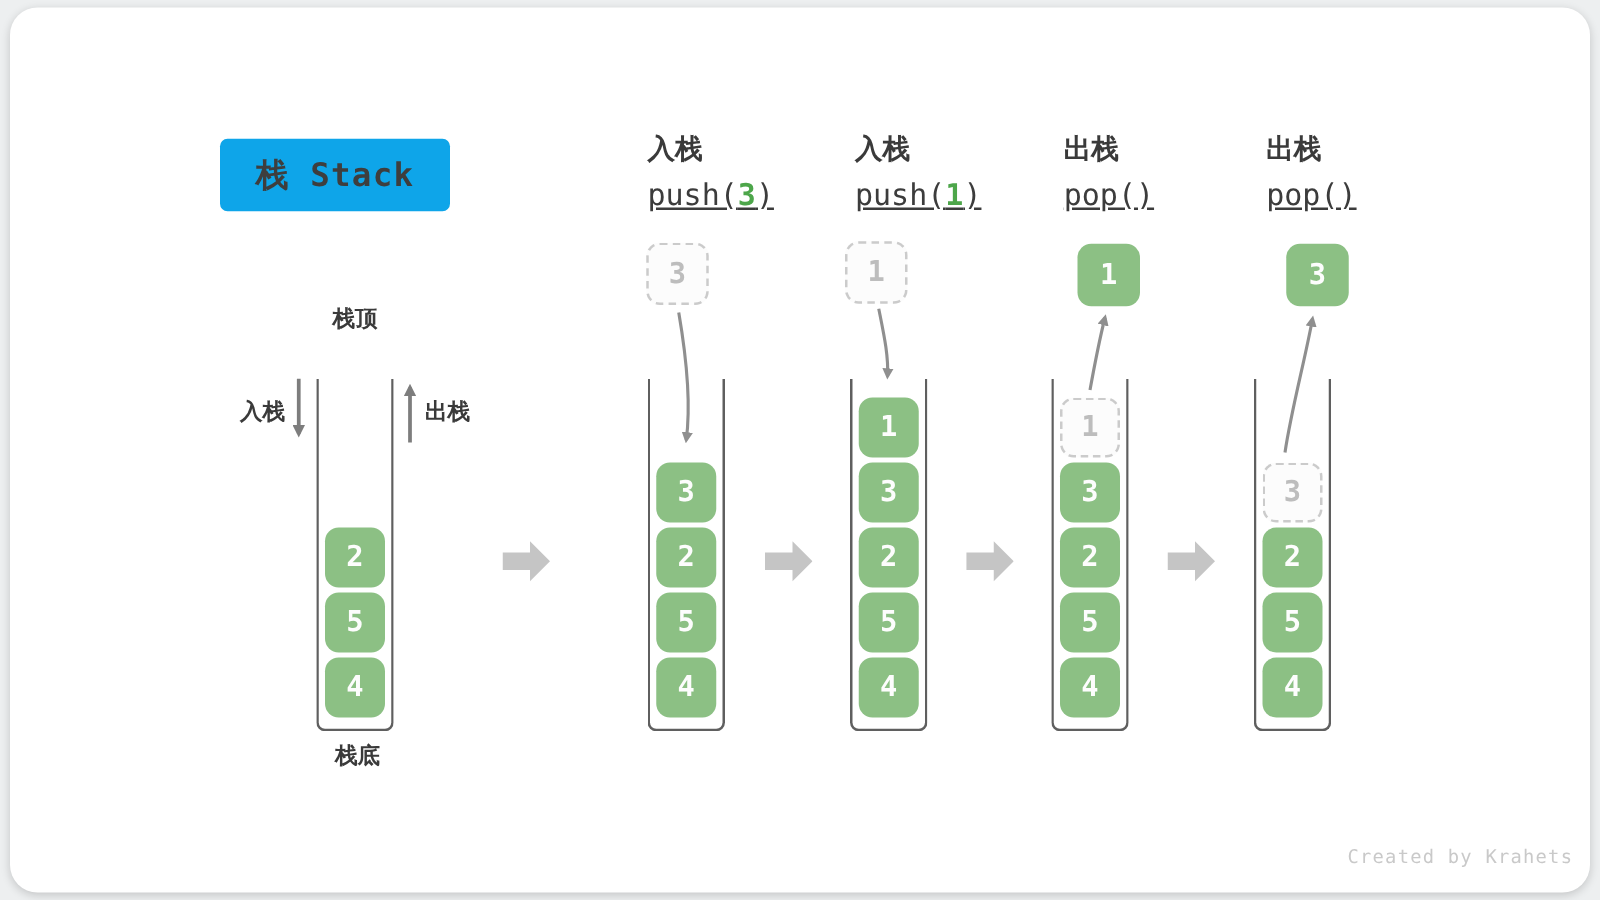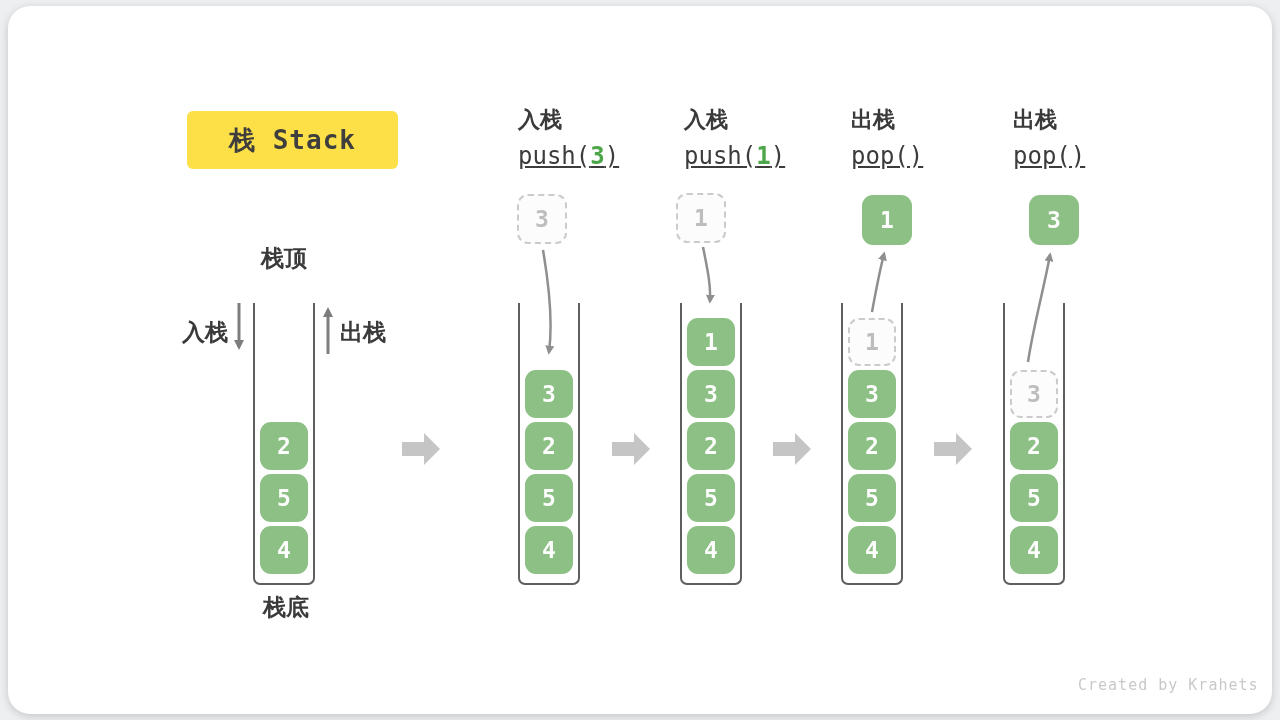--- a/index.html
+++ b/index.html
@@ -6,28 +6,28 @@
   #canvas {
     position:relative; width:1280px; height:720px; overflow:hidden;
     font-family:"DejaVu Sans", sans-serif;
   }
   .card {
     position:absolute; left:8px; top:6px; width:1264px; height:708px;
     background:#ffffff; border-radius:22px;
     box-shadow:0 2px 8px rgba(0,0,0,0.18);
   }
   .title-box {
-    position:absolute; left:187px; top:111px; width:211px; height:58px;
-    background:#fde047; border-radius:6px;
+    position:absolute; left:176px; top:111px; width:184px; height:58px;
+    background:#0ea5e9; border-radius:6px;
     display:flex; align-items:center; justify-content:center;
     font-family:"DejaVu Sans Mono", monospace;
     font-size:26px; font-weight:bold; color:#3e3e3e; letter-spacing:1px;
   }
   .cn-label {
-    position:absolute; font-size:23px; font-weight:bold; color:#3a3a3a;
+    position:absolute; font-size:18px; font-weight:bold; color:#3a3a3a;
   }
   .col-header { position:absolute; top:106px; }
   .h-cn { font-size:22px; font-weight:bold; color:#3a3a3a; line-height:28px; }
   .h-code {
     margin-top:7px; font-family:"DejaVu Sans Mono", monospace;
     font-size:24px; color:#3c3c3c; line-height:30px;text-decoration:underline;
   }
   .h-code .arg { color:#4DA64A; font-weight:bold; }
   .stack {
     position:absolute; top:303px; width:62px; height:282px;

